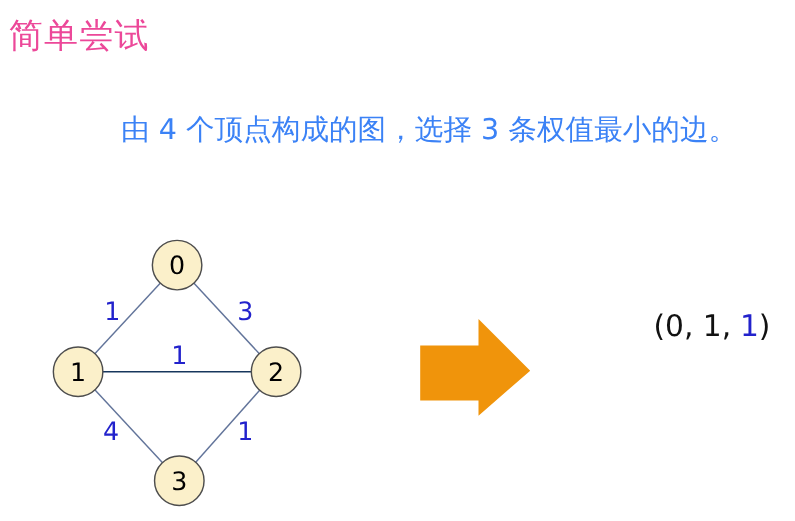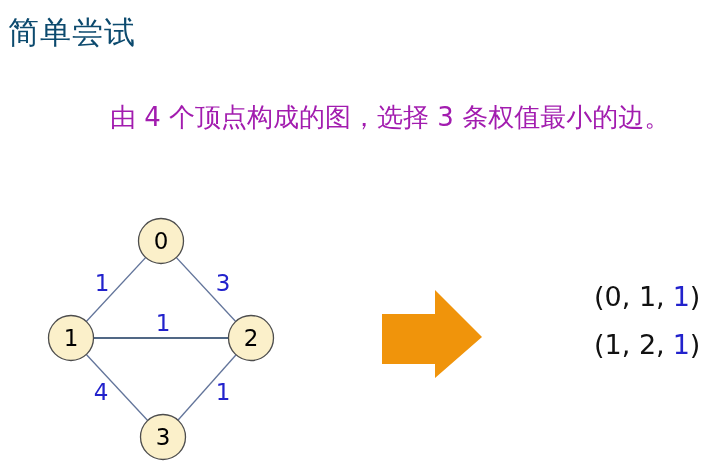--- a/index.html
+++ b/index.html
@@ -5,26 +5,26 @@
   html, body { margin: 0; padding: 0; }
   body {
     width: 723px; height: 474px;
     background: #FFFFFF;
     position: relative;
     overflow: hidden;
     font-family: "DejaVu Sans", "Liberation Sans", sans-serif;
   }
   .page-title {
     position: absolute; left: 8px; top: 12px;
-    font-size: 31px; font-weight: 400; color: #0c4a6e;
+    font-size: 31px; font-weight: 400; color: #ec4899;
     letter-spacing: 1px;
   }
   .subtitle {
     position: absolute; left: 110px; top: 100px;
-    font-size: 26px; font-weight: 400; color: #a21caf;
+    font-size: 26px; font-weight: 400; color: #3b82f6;
   }
   .diagram-svg { position: absolute; left: 0; top: 0; }
   .edge { stroke: #62749A; stroke-width: 1.3; }
   .edge-strong { stroke: #17365D; stroke-width: 1.4; }
   .node-circle { fill: #FBF0CA; stroke: #4D4D4D; stroke-width: 1.3; }
   .node-label {
     font-family: "DejaVu Sans", "Liberation Sans", sans-serif;
     font-size: 23px; fill: #000000; text-anchor: middle;
   }
   .weight-label {
@@ -75,14 +75,13 @@
   <g>
     <circle class="node-circle" cx="163" cy="437" r="22.5"></circle>
     <text class="node-label" x="163" y="445">3</text>
   </g>
 
   <polygon class="arrow-shape" points="382,314 435,314 435,290 482,337 435,378 435,364 382,364"></polygon>
 </svg>
 
 <div class="result-list">
   <div class="result-row"><span>(0, 1,</span><span class="result-weight">1</span><span>)</span></div>
-  <div class="result-row"><span>(1, 2,</span><span class="result-weight">1</span><span>)</span></div>
 </div>
 
 </body></html>

